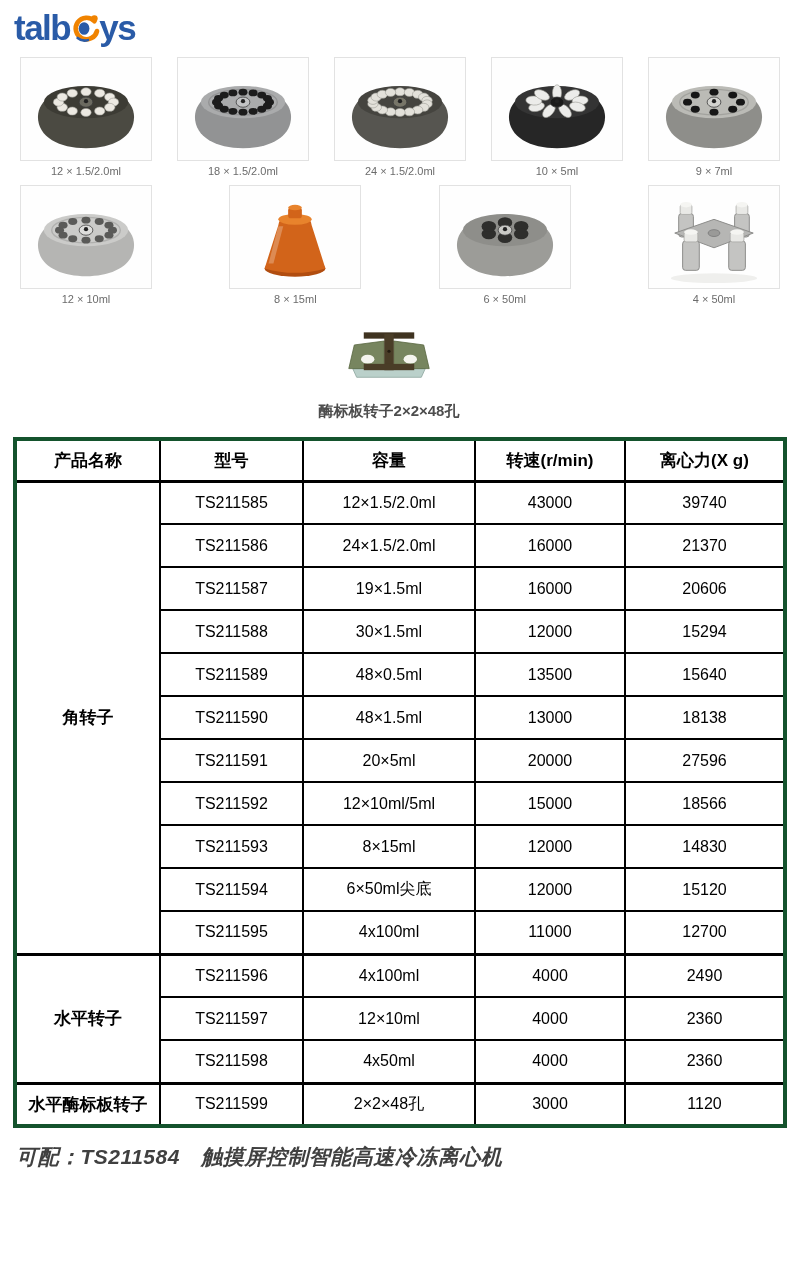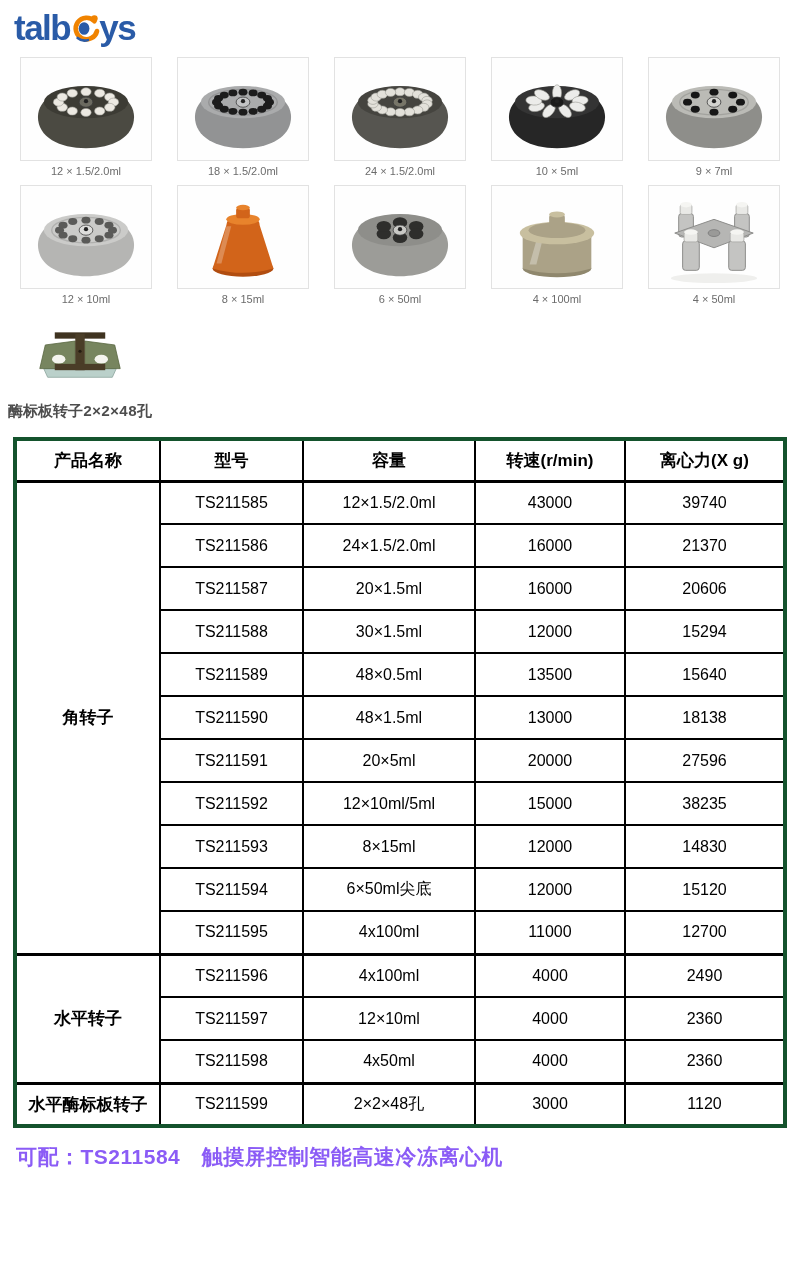--- a/index.html
+++ b/index.html
@@ -15,36 +15,36 @@
   h1 { font-size:23px; color:#3e3e3e; margin:0 0 0 13px; font-weight:bold; letter-spacing:0.5px; white-space:nowrap; }
 
   
   .grid { display:flex; flex-wrap:wrap; justify-content:space-between; padding:8px 20px 0 20px; }
   .pcell { width:132px; margin-bottom:8px; }
   .thumb { width:132px; height:104px; border:1px solid #e2e2e2; background:#fefefe; overflow:hidden; }
   .thumb svg { display:block; width:100%; height:100%; }
   .caption { text-align:center; font-size:11px; color:#6b6b6b; margin-top:4px; white-space:nowrap; }
 
   
-  .plate-row { display:flex; justify-content:flex-start; padding:2px 22px 8px 0;font-family:Liberation Mono, monospace; }
+  .plate-row { display:flex; justify-content:center; padding:2px 22px 8px 0; }
   .plate-cell { width:160px; }
   .plate-thumb { width:160px; height:82px; background:#fff; }
   .plate-thumb svg { display:block; width:100%; height:100%; }
   .plate-caption { font-size:15px; font-weight:600; color:#4d4d4d; text-align:center; margin-top:5px; white-space:nowrap; }
 
   
   table { border-collapse:collapse; margin:8px auto 0 auto; width:770px; table-layout:fixed; border:4px solid #14532d; }
   th, td { border:2px solid #000; text-align:center; vertical-align:middle; padding:0 2px; }
   thead th { height:42px; font-size:17px; font-weight:bold; border-bottom:3px solid #000; }
   tbody td { height:43px; font-size:16px; font-weight:normal; }
   td.gname { font-weight:bold; font-size:17px; }
   tr.group-start td { border-top:3px solid #000; }
 
   
-  .footer { font-size:21px; font-weight:bold; color:#8b5cf6; padding:15px 0 14px 16px; letter-spacing:0.5px; }
+  .footer { font-size:21px; font-weight:bold; color:#404040; padding:15px 0 14px 16px; letter-spacing:0.5px;font-style:italic; }
 </style>
 </head>
 <body>
 
 <div class="page">
 
   <header>
     <div class="logo">
       <span>talb</span>
       <span class="logo-o">
@@ -230,34 +230,20 @@
             <ellipse cx="49.5" cy="41.2" rx="7.4" ry="5.6" fill="#2e2e2c"></ellipse>
             <ellipse cx="66" cy="45" rx="7" ry="5.2" fill="#c9c9c5" stroke="#3a3a3a" stroke-width="0.8"></ellipse>
             <circle cx="66" cy="44" r="2.2" fill="#222"></circle>
           </svg>
         </div>
         <div class="caption">6 × 50ml</div>
       </div>
       <div class="pcell">
         <div class="thumb">
           <svg viewBox="0 0 132 104" preserveAspectRatio="xMidYMid meet">
-            <ellipse cx="66" cy="84" rx="35" ry="9" fill="#8f876d"></ellipse>
-            <path d="M31,51 L31,84 Q66,94 101,84 L101,51 Z" fill="#aba287"></path>
-            <path d="M45,80 L52,52 L46,52 L38,80 Z" fill="#ffffff" opacity="0.3"></path>
-            <ellipse cx="66" cy="48" rx="38" ry="11.5" fill="#c8bf9f"></ellipse>
-            <ellipse cx="66" cy="45" rx="29" ry="8" fill="#aba287"></ellipse>
-            <rect x="58" y="29" width="16" height="13" rx="3" fill="#aba287"></rect>
-            <ellipse cx="66" cy="29" rx="8" ry="3" fill="#c8bf9f"></ellipse>
-          </svg>
-        </div>
-        <div class="caption">4 × 100ml</div>
-      </div>
-      <div class="pcell">
-        <div class="thumb">
-          <svg viewBox="0 0 132 104" preserveAspectRatio="xMidYMid meet">
             <ellipse cx="66" cy="94" rx="44" ry="5" fill="#efefed"></ellipse>
             <rect x="30" y="28" width="15" height="24" rx="3" fill="#c4c4c2" stroke="#8c8c8a" stroke-width="1"></rect>
             <rect x="31.5" y="19" width="12" height="10" rx="2" fill="#e9e9e6" stroke="#a8a8a4" stroke-width="0.8"></rect>
             <ellipse cx="37.5" cy="19" rx="6" ry="2.8" fill="#f5f5f2"></ellipse>
             <rect x="87" y="28" width="15" height="24" rx="3" fill="#c4c4c2" stroke="#8c8c8a" stroke-width="1"></rect>
             <rect x="88.5" y="19" width="12" height="10" rx="2" fill="#e9e9e6" stroke="#a8a8a4" stroke-width="0.8"></rect>
             <ellipse cx="94.5" cy="19" rx="6" ry="2.8" fill="#f5f5f2"></ellipse>
             <path d="M26,48 L66,63 L106,48 L66,34 Z" fill="#b6b6b4" stroke="#8c8c8a" stroke-width="1"></path>
             <ellipse cx="66" cy="48" rx="6" ry="3.5" fill="#9a9a98" stroke="#777" stroke-width="0.8"></ellipse>
             <rect x="34" y="56" width="17" height="30" rx="3" fill="#c4c4c2" stroke="#8c8c8a" stroke-width="1"></rect>
@@ -317,21 +303,21 @@
           <td>39740</td>
         </tr>
         <tr>
           <td>TS211586</td>
           <td>24×1.5/2.0ml</td>
           <td>16000</td>
           <td>21370</td>
         </tr>
         <tr>
           <td>TS211587</td>
-          <td>20×1.5ml</td>
+          <td>19×1.5ml</td>
           <td>16000</td>
           <td>20606</td>
         </tr>
         <tr>
           <td>TS211588</td>
           <td>30×1.5ml</td>
           <td>12000</td>
           <td>15294</td>
         </tr>
         <tr>
@@ -349,21 +335,21 @@
         <tr>
           <td>TS211591</td>
           <td>20×5ml</td>
           <td>20000</td>
           <td>27596</td>
         </tr>
         <tr>
           <td>TS211592</td>
           <td>12×10ml/5ml</td>
           <td>15000</td>
-          <td>38235</td>
+          <td>18566</td>
         </tr>
         <tr>
           <td>TS211593</td>
           <td>8×15ml</td>
           <td>12000</td>
           <td>14830</td>
         </tr>
         <tr>
           <td>TS211594</td>
           <td>6×50ml尖底</td>

